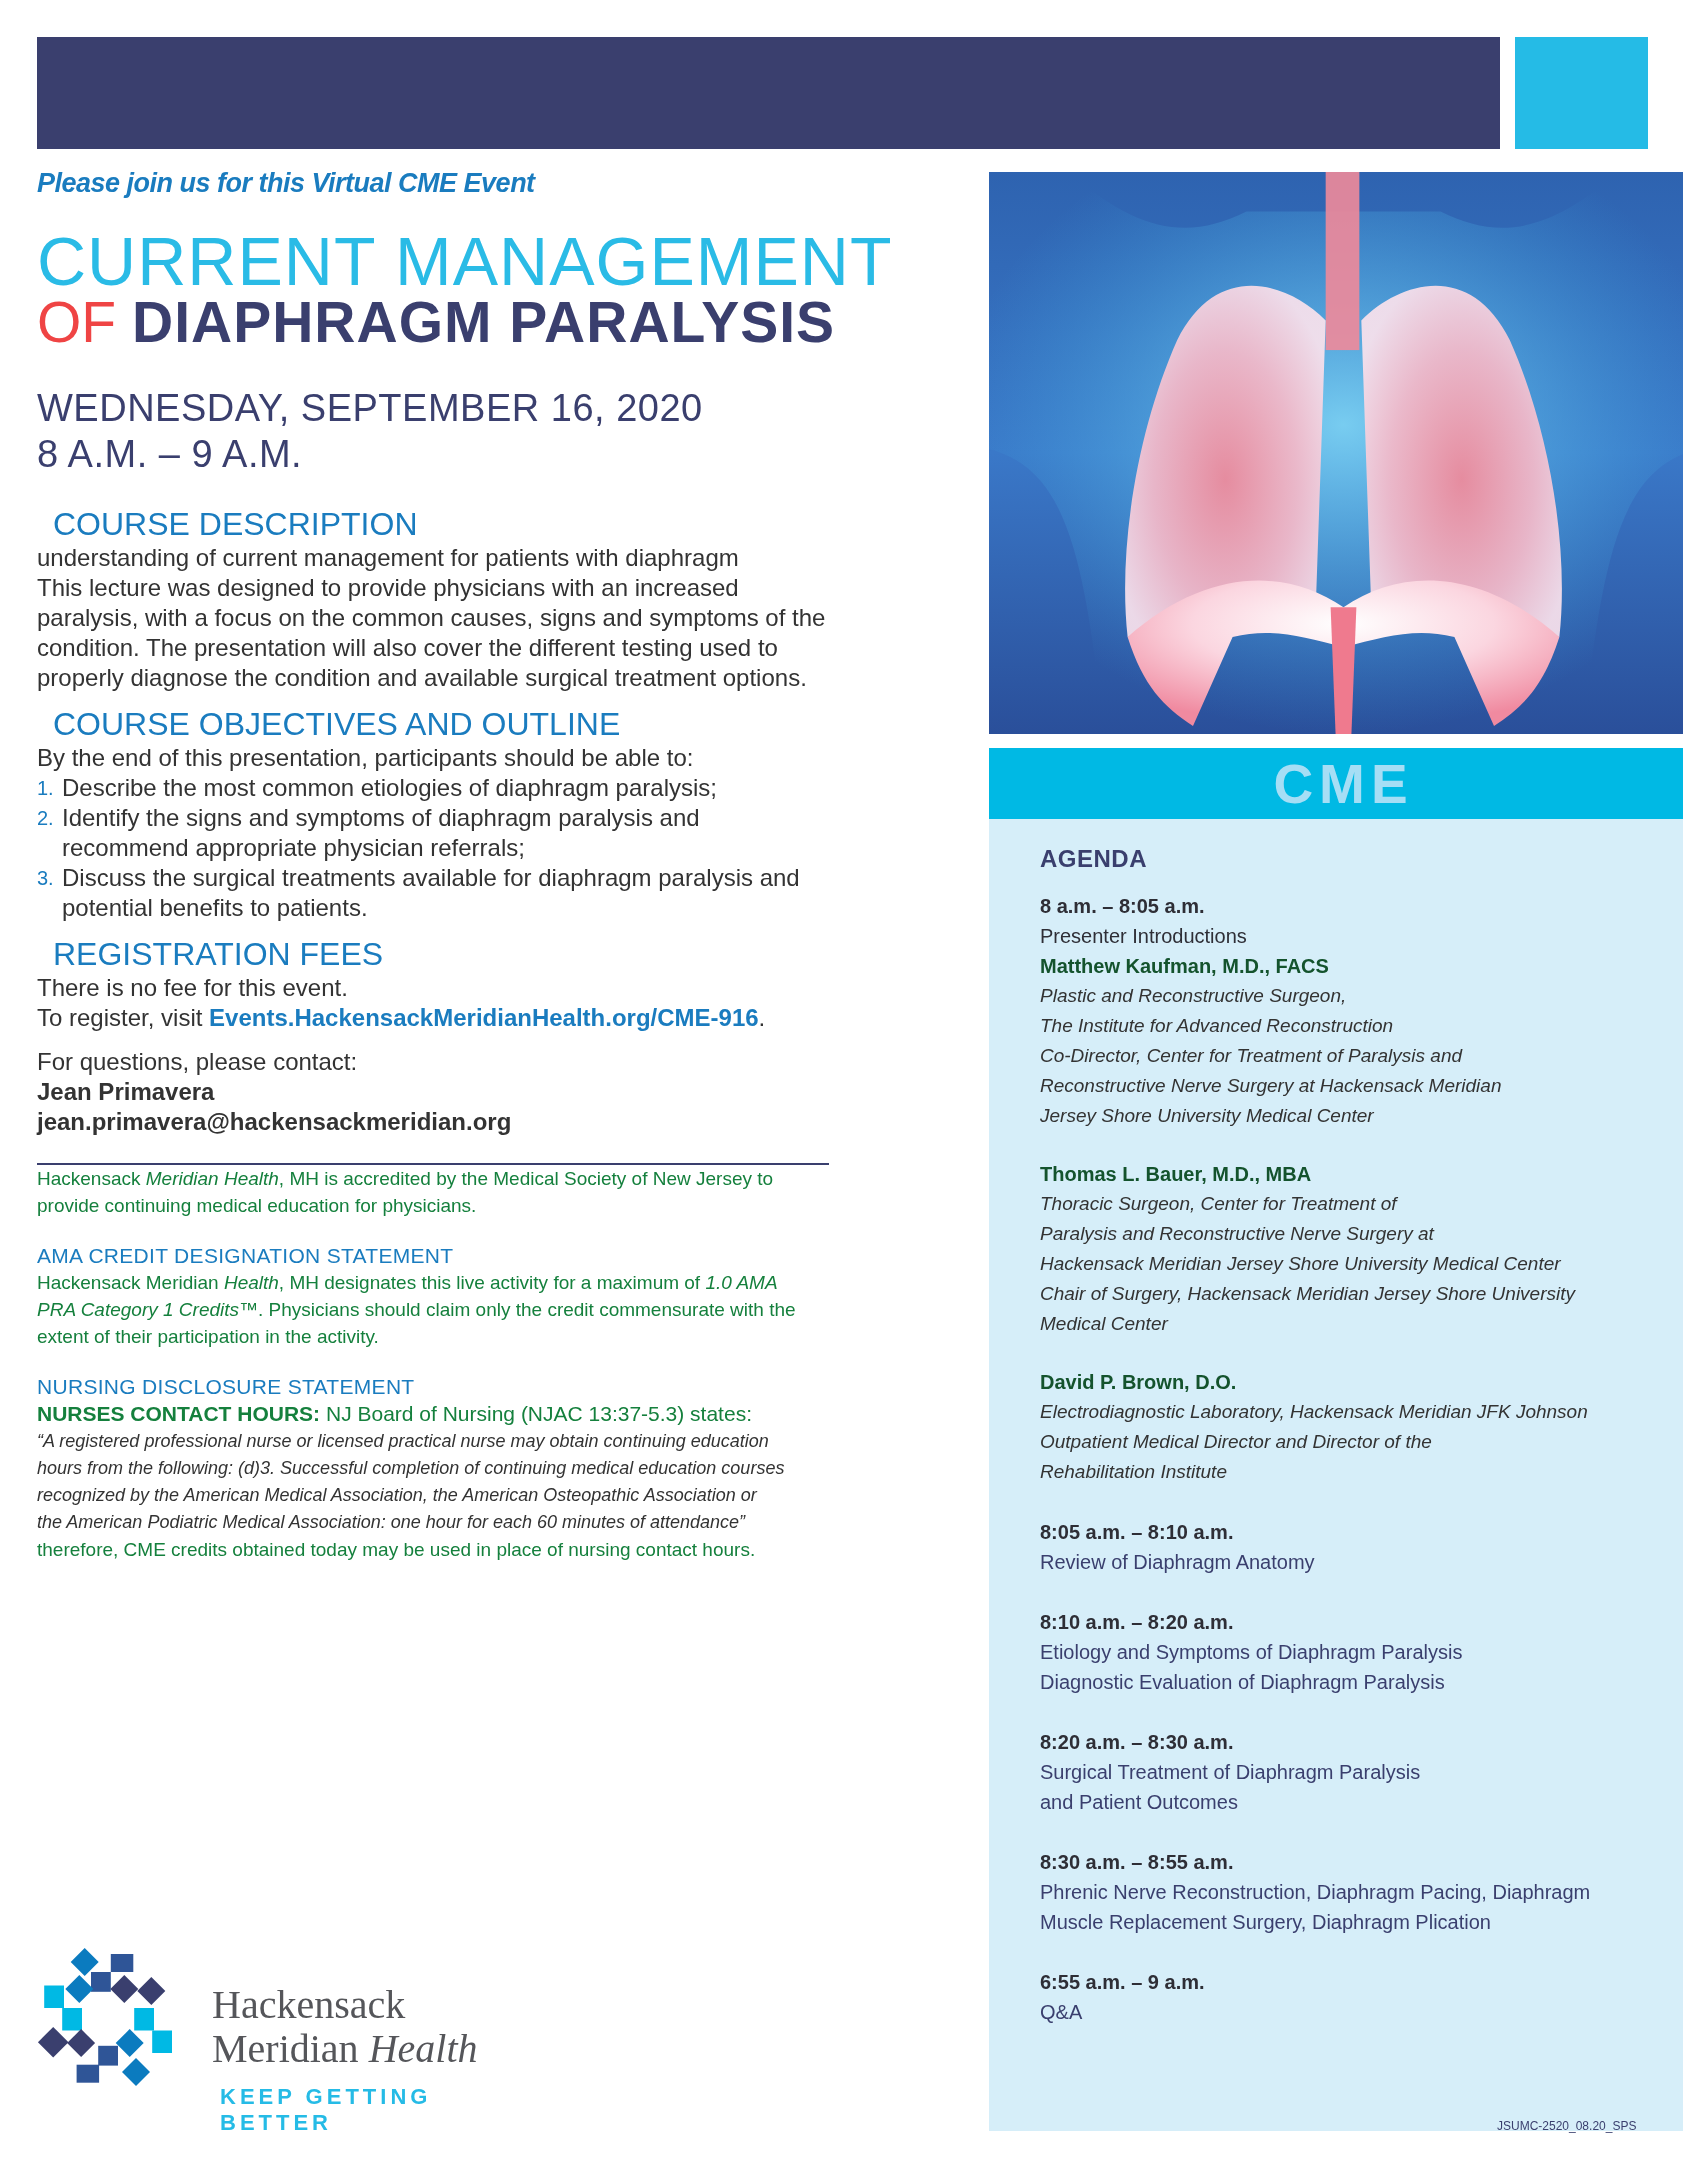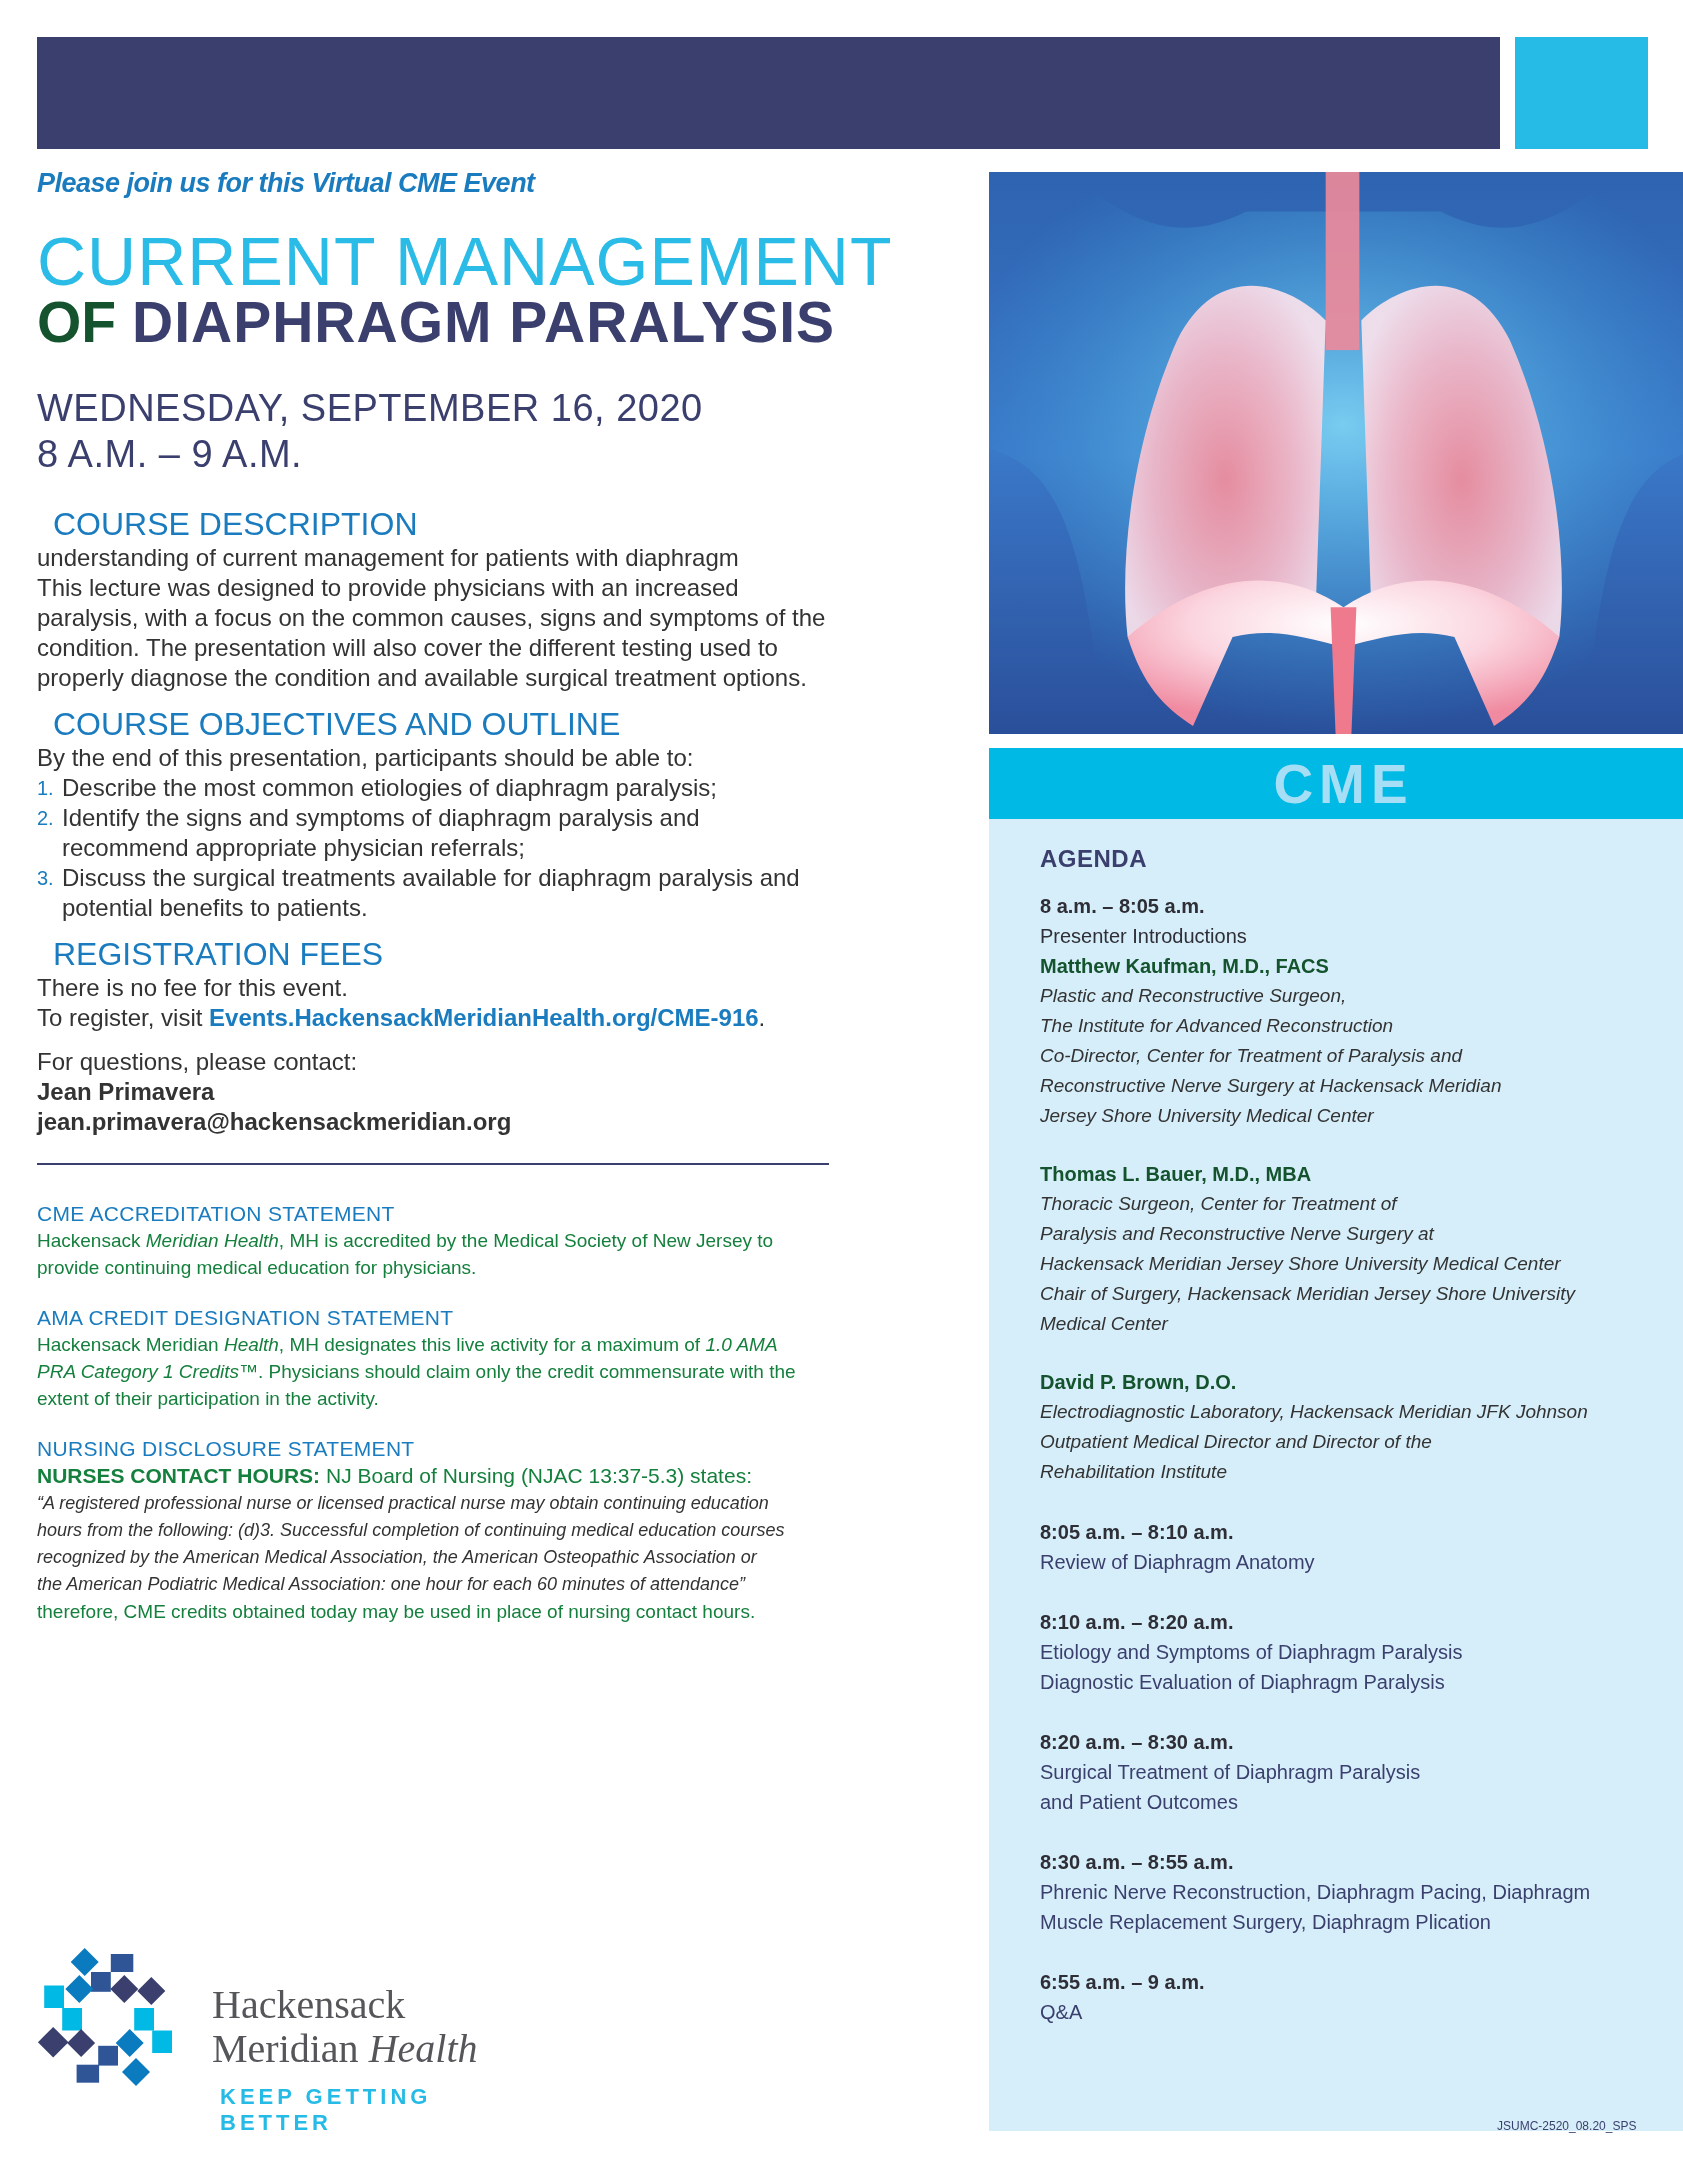--- a/index.html
+++ b/index.html
@@ -9,21 +9,21 @@
   .top-bar { position: absolute; left: 37px; top: 37px; width: 1463px; height: 112px; background: #3a3f6e; }
   .top-accent { position: absolute; left: 1515px; top: 37px; width: 133px; height: 112px; background: #25bbe6; }
 
   .left-col { position: absolute; left: 37px; top: 163px; width: 891px; }
 
   .invite { font-style: italic; font-weight: bold; color: #1a7cbf; font-size: 27px; letter-spacing: -0.5px; height: 40px; line-height: 40px; }
 
   .title { margin-top: 28px; }
   .title-line1 { color: #2abbe6; font-size: 68px; line-height: 61px; font-weight: normal; letter-spacing: 1px; }
   .title-line2 { font-size: 57px; line-height: 61px; white-space: nowrap; }
-  .title-of { color: #14532d; font-weight: bold; }
+  .title-of { color: #ef4444; font-weight: normal; }
   .title-main { color: #3a3f6e; font-weight: bold; letter-spacing: 1px; }
 
   .date-block { margin-top: 32px; color: #3a3f6e; font-size: 38px; line-height: 46px; letter-spacing: 0.5px; }
 
   .section-heading { color: #1a7cbf; font-size: 32px; line-height: 38px; margin-left: 16px; }
   .body-text { font-size: 24px; line-height: 30px; color: #333333; }
 
   .sec-desc { margin-top: 28px; }
   .sec-obj { margin-top: 12px; }
   .sec-reg { margin-top: 12px; }
@@ -134,21 +134,20 @@
     <div class="contact body-text">
       <div>For questions, please contact:</div>
       <div class="bold">Jean Primavera</div>
       <a class="bold" style="display:block;color:#333;">jean.primavera@hackensackmeridian.org</a>
     </div>
   </div>
 
   <div class="divider"></div>
 
   <div>
-    <div class="small-heading" style="margin-top:36px">CME ACCREDITATION STATEMENT</div>
     <div class="small-text">
       <div><span>Hackensack </span><em>Meridian </em><em>Health</em><span>, </span><span>MH is accredited by the </span><span>Medical Society of New Jersey to</span></div>
       <div>provide continuing medical education for physicians.</div>
     </div>
   </div>
 
   <div>
     <div class="small-heading">AMA CREDIT DESIGNATION STATEMENT</div>
     <div class="small-text">
       <div><span>Hackensack Meridian </span><em>Health</em><span>, MH designates this live activity for a maximum of </span><em>1.0 AMA</em></div>

